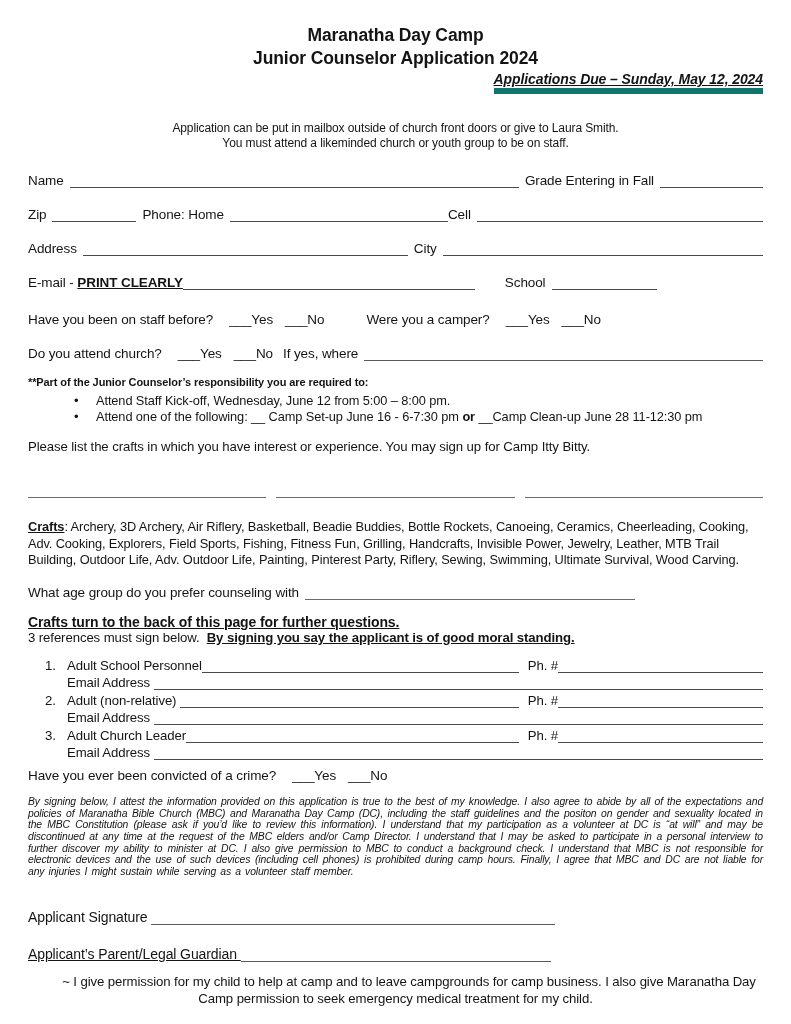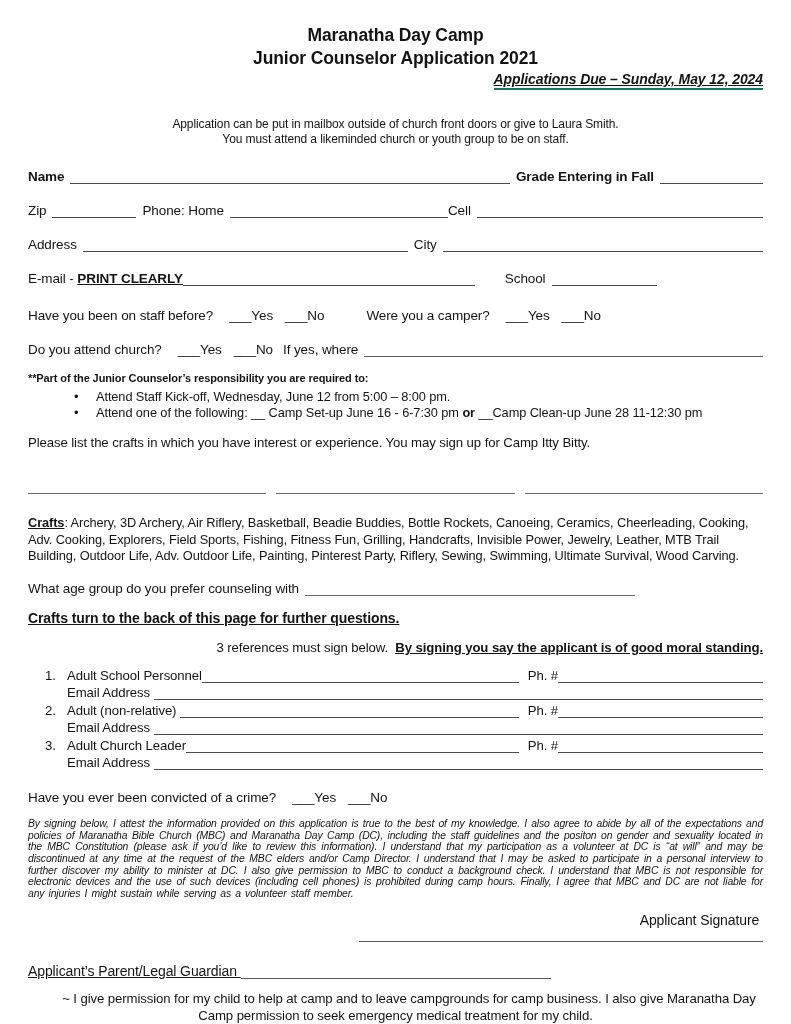--- a/index.html
+++ b/index.html
@@ -14,21 +14,21 @@
     font-size:13px;
     overflow:hidden;
     letter-spacing:-0.1px;
   }
   .title { text-align:center; font-weight:bold; font-size:17.5px; line-height:23px; }
   .due-row { text-align:right; margin-top:1px; }
   .due {
     display:inline-block;
     font-weight:bold; font-style:italic; font-size:14px;
     text-decoration:underline;
-    border-bottom:2px solid #0f766e;
+    border-bottom:6px solid #0f766e;
     padding-bottom:1px;
   }
   .notes { text-align:center; font-size:12px; line-height:14.5px; margin-top:27px; }
 
   .frow { display:flex; align-items:flex-end; font-size:13.5px; line-height:15px; }
   .fill { border-bottom:1.4px solid #4a4a4a; height:13px; display:inline-block; }
   .grow { flex:1 1 auto; }
   .ml6  { margin-left:6px; }
   .pre  { white-space:pre; }
 
@@ -61,31 +61,31 @@
 
   .sig-row { display:flex; align-items:flex-end; font-size:14px; margin-top:0; }
   .permission { font-size:13.2px; line-height:17px; text-indent:27px; margin-top:11px;text-align:center; }
 </style>
 </head>
 <body>
 
 <div class="page">
 
   <div class="title">Maranatha Day Camp</div>
-  <div class="title">Junior Counselor Application 2021</div>
+  <div class="title">Junior Counselor Application 2024</div>
   <div class="due-row">
     <span class="due">Applications Due – Sunday, May 12, 2024</span>
   </div>
 
   <div class="notes">
     <div>Application can be put in mailbox outside of church front doors or give to Laura Smith.</div>
     <div>You must attend a likeminded church or youth group to be on staff.</div>
   </div>
 
-  <div class="frow" style="margin-top:23px;font-weight:bold;">
+  <div class="frow" style="margin-top:23px;">
     <span>Name</span>
     <span class="fill grow ml6"></span>
     <span class="ml6">Grade Entering in Fall</span>
     <span class="fill ml6" style="width:103px;"></span>
   </div>
 
   <div class="frow" style="margin-top:19px;">
     <span>Zip</span>
     <span class="fill ml6" style="width:84px;"></span>
     <span class="ml6">Phone: Home</span>
@@ -141,21 +141,21 @@
     <span class="b u">Crafts</span><span>:   Archery, 3D Archery, Air Riflery, Basketball, Beadie Buddies, Bottle Rockets, Canoeing, Ceramics, Cheerleading, Cooking, Adv. Cooking, Explorers, Field Sports, Fishing, Fitness Fun, Grilling, Handcrafts, Invisible Power, Jewelry, Leather, MTB Trail Building, Outdoor Life, Adv. Outdoor Life, Painting, Pinterest Party, Riflery, Sewing, Swimming, Ultimate Survival, Wood Carving.</span>
   </div>
 
   <div class="frow" style="margin-top:16px;align-items:flex-end;">
     <span>What age group do you prefer counseling with</span>
     <span class="fill ml6" style="width:330px;border-color:#6a6a6a;"></span>
   </div>
 
   <div class="heavy-link" style="margin-top:14px;">Crafts turn to the back of this page for further questions.</div>
 
-  <div style="margin-top:14px;font-size:13.2px;text-align:right;">
+  <div style="font-size:13.2px;">
     <span class="pre">3 references must sign below.  </span><span class="b u">By signing you say the applicant is of good moral standing.</span>
   </div>
 
   <div class="ref-row" style="margin-top:13px;">
     <span class="ref-num">1.</span>
     <span class="pre">Adult School Personnel</span>
     <span class="fill grow"></span>
     <span class="ref-ph"> Ph. #</span>
     <span class="fill ref-ph-fill"></span>
   </div>
@@ -181,27 +181,27 @@
     <span class="pre">Adult Church Leader</span>
     <span class="fill grow"></span>
     <span class="ref-ph"> Ph. #</span>
     <span class="fill ref-ph-fill"></span>
   </div>
   <div class="ref-row ref-email">
     <span class="pre">Email Address </span>
     <span class="fill grow"></span>
   </div>
 
-  <div class="qline" style="margin-top:20px;">
+  <div class="qline" style="margin-top:8px;">
     <span>Have you ever been convicted of a crime?</span><span class="sp16"></span><span>___Yes</span><span class="sp12"></span><span>___No</span>
   </div>
 
   <div class="legal">By signing below, I attest the information provided on this application is true to the best of my knowledge.  I also agree to abide by all of the expectations and policies of Maranatha Bible Church (MBC) and Maranatha Day Camp (DC), including the staff guidelines and the positon on gender and sexuality located in the MBC Constitution (please ask if you’d like to review this information).  I understand that my participation as a volunteer at DC is “at will” and may be discontinued at any time at the request of the MBC elders and/or Camp Director.  I understand that I may be asked to participate in a personal interview to further discover my ability to minister at DC.  I also give permission to MBC to conduct a background check.  I understand that MBC is not responsible for electronic devices and the use of such devices (including cell phones) is prohibited during camp hours.  Finally, I agree that MBC and DC are not liable for any injuries I might sustain while serving as a volunteer staff member.</div>
 
-  <div class="sig-row" style="margin-top:13px;flex-direction:column;">
+  <div class="sig-row" style="margin-top:32px;">
     <span class="pre">Applicant Signature </span>
     <span class="fill" style="width:404px;border-color:#5a5a5a;"></span>
   </div>
 
   <div class="sig-row" style="margin-top:21px;text-decoration:underline;">
     <span class="pre">Applicant’s Parent/Legal Guardian </span>
     <span class="fill" style="width:310px;border-color:#5a5a5a;"></span>
   </div>
 
   <div class="permission">~ I give permission for my child to help at camp and to leave campgrounds for camp business.  I also give Maranatha Day Camp permission to seek emergency medical treatment for my child.</div>

